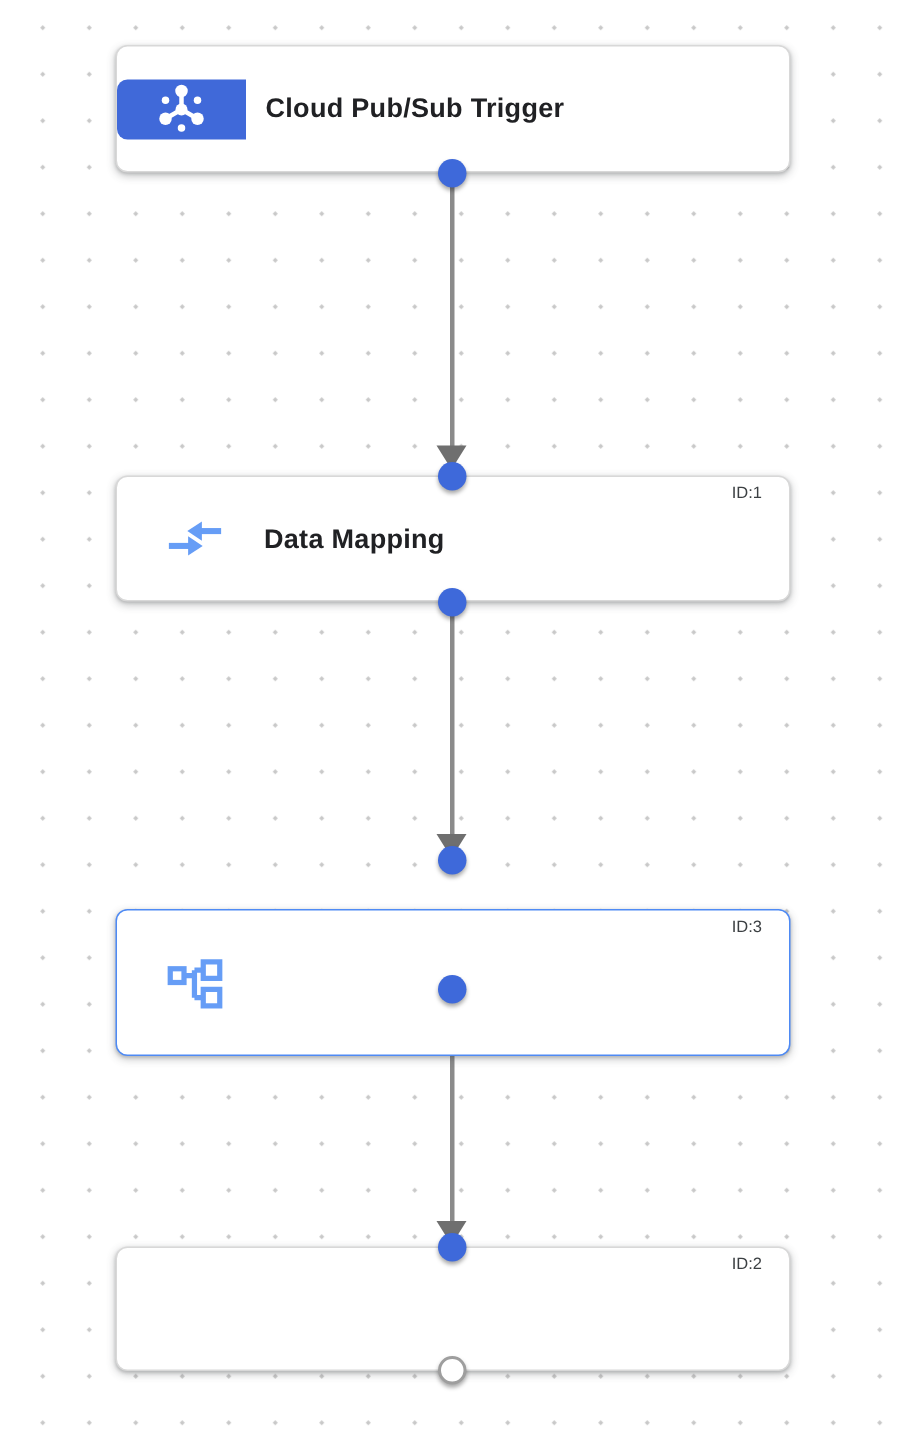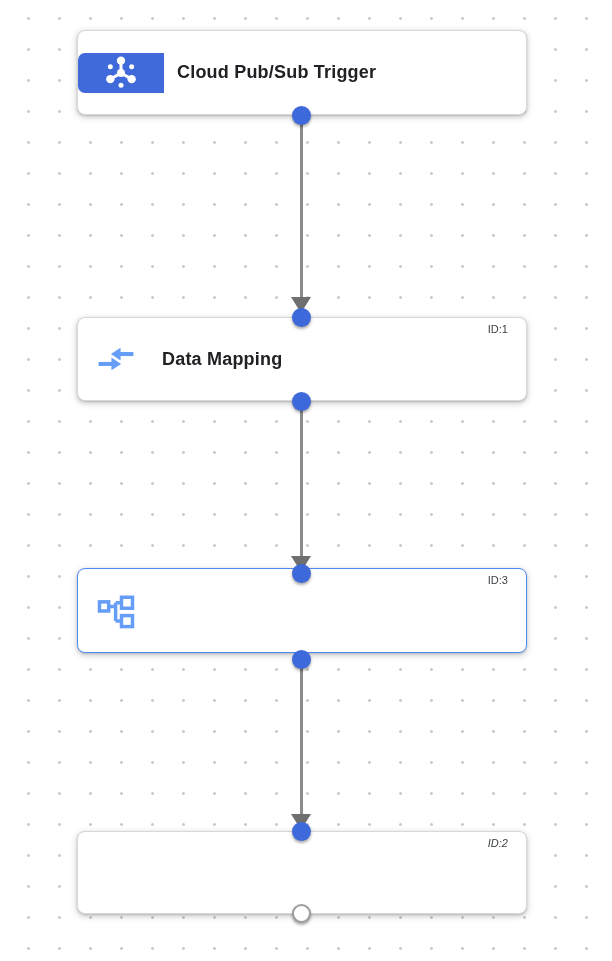--- a/index.html
+++ b/index.html
@@ -20,32 +20,32 @@
     background:#ffffff;
     border:1px solid var(--node-border);
     border-radius:8px;
     box-shadow:0 2px 6px rgba(60,64,67,.30), 0 1px 2px rgba(60,64,67,.18);
     display:flex;
     align-items:center;
     box-sizing:border-box;
   }
   .node-1{top:30px;height:85px;}
   .node-2{top:317px;height:84px;}
-  .node-3{top:568px;height:85px;border:1.5px solid var(--selected-border);}
-  .node-4{top:831px;height:83px;font-style:italic;}
+  .node-3{top:606px;height:98px;border:1.5px solid var(--selected-border);}
+  .node-4{top:831px;height:83px;}
   .trigger-block{
     width:86px;
     align-self:stretch;
     background:var(--trigger-blue);
     border-radius:7px 0 0 7px;
     display:flex;align-items:center;justify-content:center;
     color:#ffffff;
     flex:0 0 auto;
   }
-  .node-body{display:flex;align-items:center;padding-left:12px;}
+  .node-body{display:flex;align-items:center;padding-left:26px;}
   .node-1 .node-body{padding-left:0;}
   .icon-box{
     width:52px;height:52px;
     display:flex;align-items:center;justify-content:center;
     margin-right:20px;
     color:var(--icon-blue);
     flex:0 0 auto;
   }
   .node-label{
     font-size:18px;

